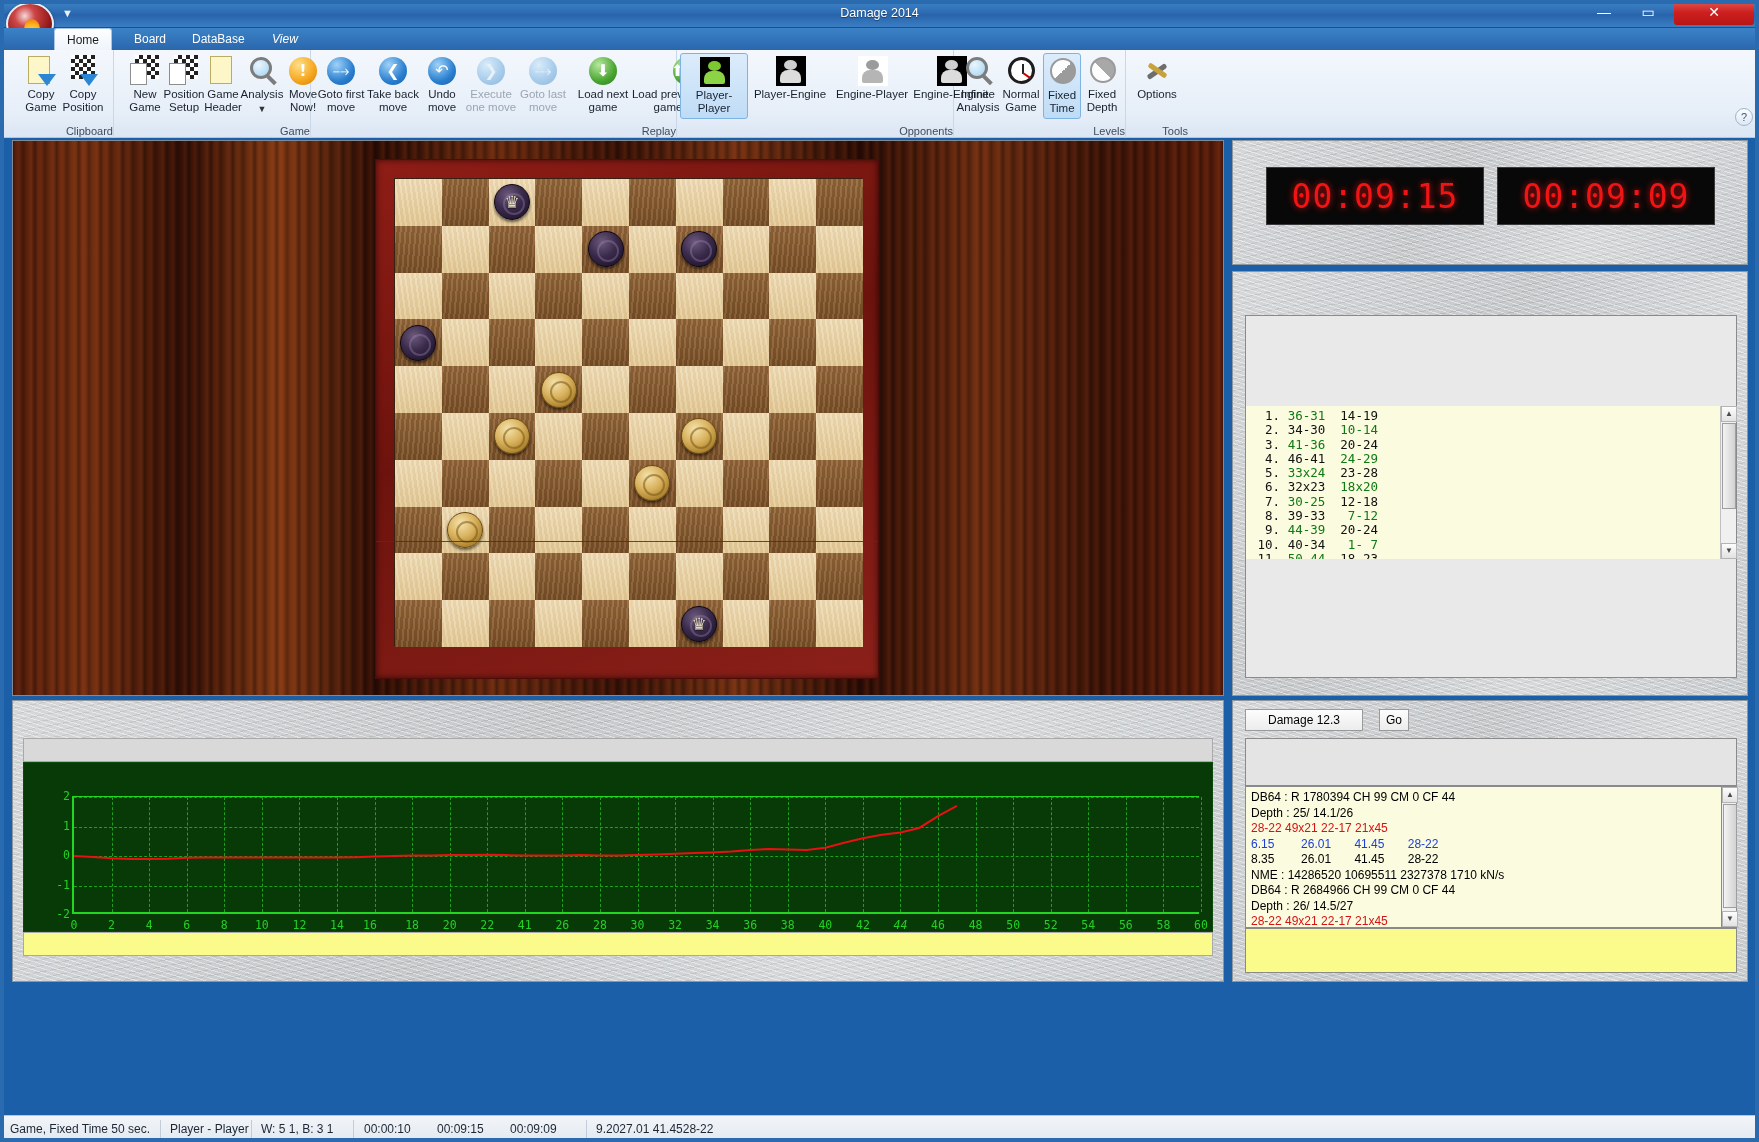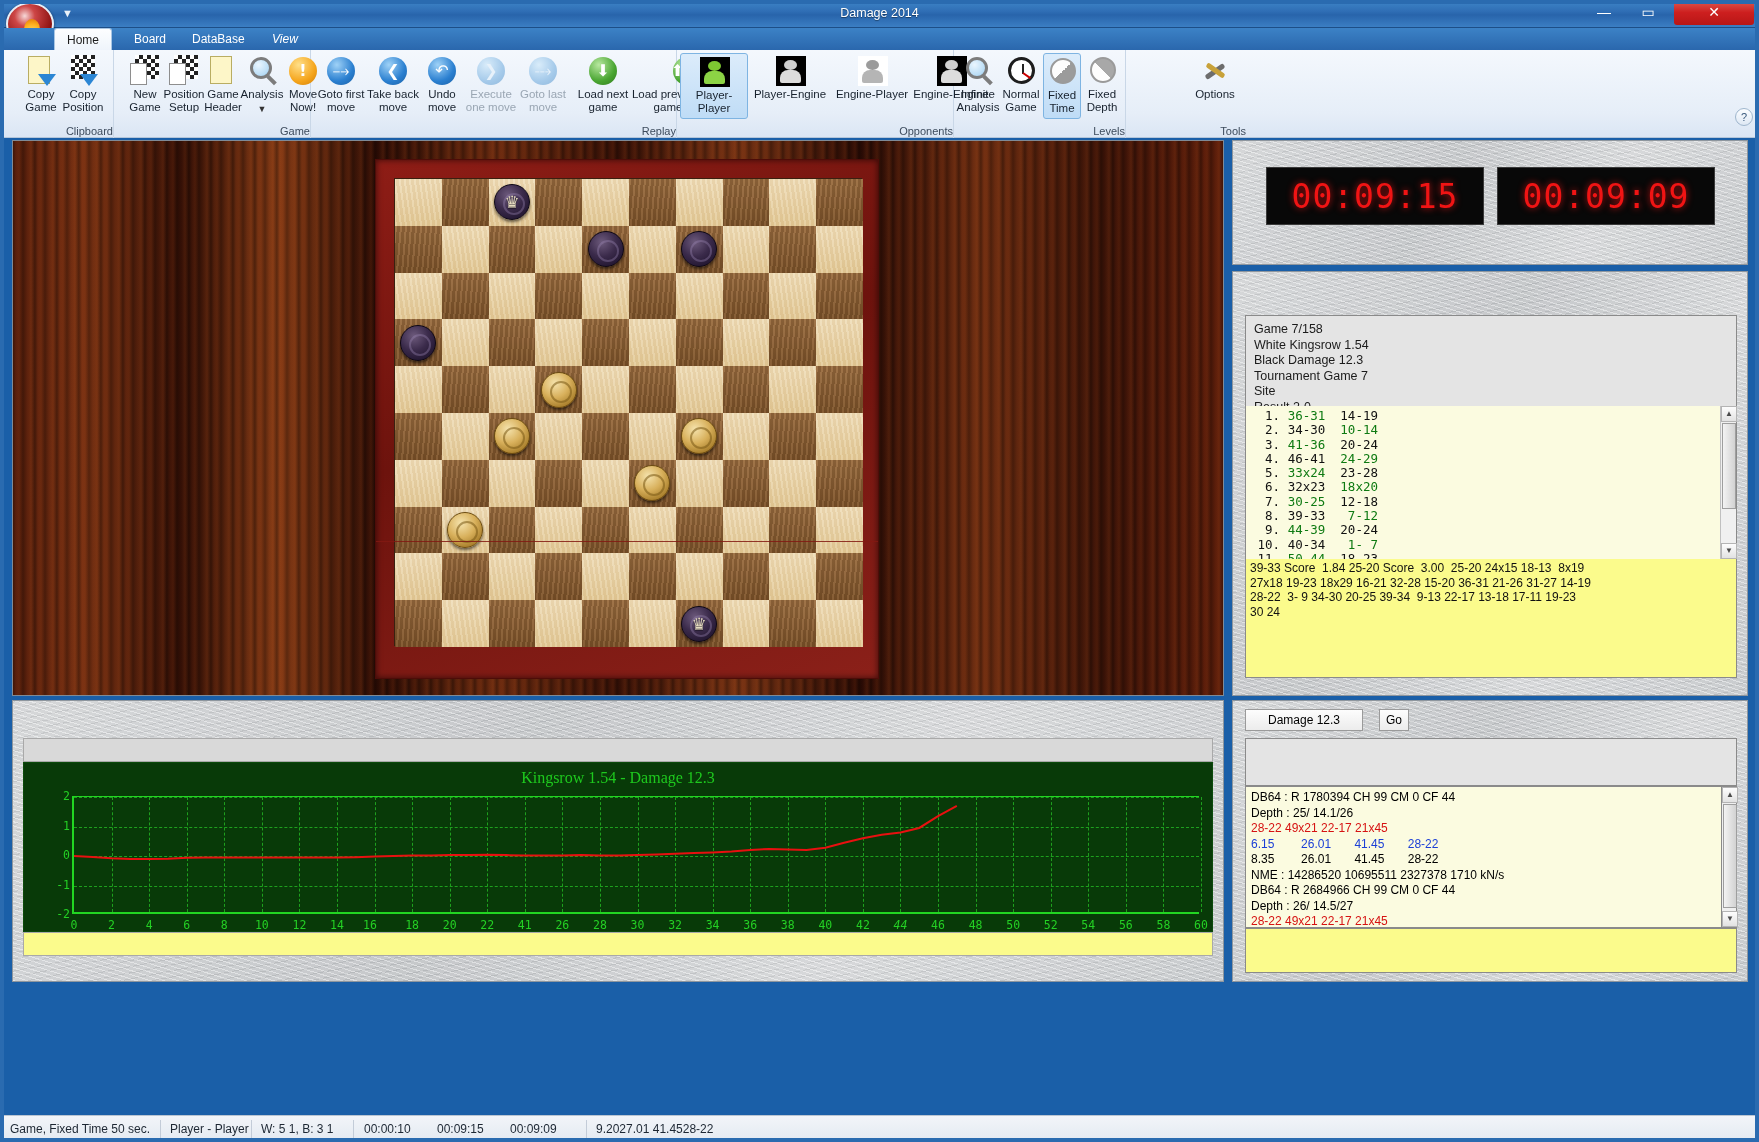--- a/index.html
+++ b/index.html
@@ -627,21 +627,21 @@
         <span class="ico">
             <span class="dial" style="background:linear-gradient(45deg,#fdfdfd 0 50%,#a8a8a8 50% 100%);"></span>
           </span>
         <span class="lbl">Fixed
 Depth</span>
       </div>
     </div>
     <div class="rgroup-label">Levels</div>
   </div>
 
-  <div class="rgroup" style="left:1184px; width:62px; border-right:none;">
+  <div class="rgroup" style="left:1126px; width:62px; border-right:none;">
     <div class="rgroup-body">
       <div class="rbtn" style="left:0px;">
         <span class="ico">
             <span class="wrench"></span>
           </span>
         <span class="lbl">Options</span>
       </div>
     </div>
     <div class="rgroup-label">Tools</div>
   </div>
@@ -769,58 +769,47 @@
   </div>
 </div>
 
 <div id="clock-pane" class="steel">
   <div class="lcd" id="lcd-white">00:09:15</div>
   <div class="lcd" id="lcd-black">00:09:09</div>
 </div>
 
 <div id="game-pane" class="steel">
   <div id="game-inner">
-    <div id="game-header">
-      <div>Game 7/158</div>
-      <div></div>
-      <div>White Kingsrow 1.54</div>
-      <div>Black Damage 12.3</div>
-      <div>Tournament Game 7</div>
-      <div>Site</div>
-      <div>Result 2-0</div>
-    </div>
 
     <div id="movelist"><div><span class="mv-k">  1. </span><span class="mv-g">36-31  </span><span class="mv-k">14-19</span></div><div><span class="mv-k">  2. </span><span class="mv-k">34-30  </span><span class="mv-g">10-14</span></div><div><span class="mv-k">  3. </span><span class="mv-g">41-36  </span><span class="mv-k">20-24</span></div><div><span class="mv-k">  4. </span><span class="mv-k">46-41  </span><span class="mv-g">24-29</span></div><div><span class="mv-k">  5. </span><span class="mv-g">33x24  </span><span class="mv-k">23-28</span></div><div><span class="mv-k">  6. </span><span class="mv-k">32x23  </span><span class="mv-g">18x20</span></div><div><span class="mv-k">  7. </span><span class="mv-g">30-25  </span><span class="mv-k">12-18</span></div><div><span class="mv-k">  8. </span><span class="mv-k">39-33  </span><span class="mv-g"> 7-12</span></div><div><span class="mv-k">  9. </span><span class="mv-g">44-39  </span><span class="mv-k">20-24</span></div><div><span class="mv-k"> 10. </span><span class="mv-k">40-34  </span><span class="mv-g"> 1- 7</span></div><div><span class="mv-k"> 11. </span><span class="mv-g">50-44  </span><span class="mv-k">18-23</span></div></div>
     <div id="movelist-scroll">
       <div class="sb-arrow" style="top:0;">▲</div>
       <div class="sb-thumb" style="top:17px; height:86px;"></div>
       <div class="sb-arrow" style="top:137px;">▼</div>
     </div>
 
-    <div id="pvbox"><div>39-33 Score  1.84 25-20 Score  3.00  25-20 24x15 18-13  8x19</div><div>27x18 19-23 18x29 16-21 32-28 15-20 36-31 21-26 31-27 14-19</div><div>28-22  3- 9 34-30 20-25 39-34  9-13 22-17 13-18 17-11 19-23</div><div>30 24</div></div>
   </div>
 </div>
 
 <div id="engine-pane" class="steel">
   <div id="eng-combo">Damage 12.3</div>
   <div id="eng-go">Go</div>
   <div id="eng-topstrip"></div>
   <div id="eng-out"><div>DB64 : R 1780394 CH 99 CM 0 CF 44</div><div>Depth : 25/ 14.1/26</div><div class="eng-r">28-22 49x21 22-17 21x45</div><div class="eng-b">6.15        26.01       41.45       28-22</div><div>8.35        26.01       41.45       28-22</div><div>NME : 14286520 10695511 2327378 1710 kN/s</div><div>DB64 : R 2684966 CH 99 CM 0 CF 44</div><div>Depth : 26/ 14.5/27</div><div class="eng-r">28-22 49x21 22-17 21x45</div></div>
   <div id="eng-scroll">
     <div class="sb-arrow" style="top:0;">▲</div>
     <div class="sb-thumb" style="top:17px; height:104px;"></div>
     <div class="sb-arrow" style="top:124px;">▼</div>
   </div>
   <div id="eng-yellow"></div>
 </div>
 
 <div id="chart-pane" class="steel">
   <div id="chart-toolbar"></div>
   <div id="chart-box">
-    <div id="chart-title">Kingsrow 1.54 - Damage 12.3</div>
     <div id="plot">
         <div class="gl-h" style="top: 0px;"></div>
         <div class="ytick" style="top: -8px;">2</div>
         <div class="gl-h" style="top: 29.5px;"></div>
         <div class="ytick" style="top: 21.5px;">1</div>
         <div class="gl-h" style="top: 59px;"></div>
         <div class="ytick" style="top: 51px;">0</div>
         <div class="gl-h" style="top: 88.5px;"></div>
         <div class="ytick" style="top: 80.5px;">-1</div>
         <div class="ytick" style="top: 110px;">-2</div>

